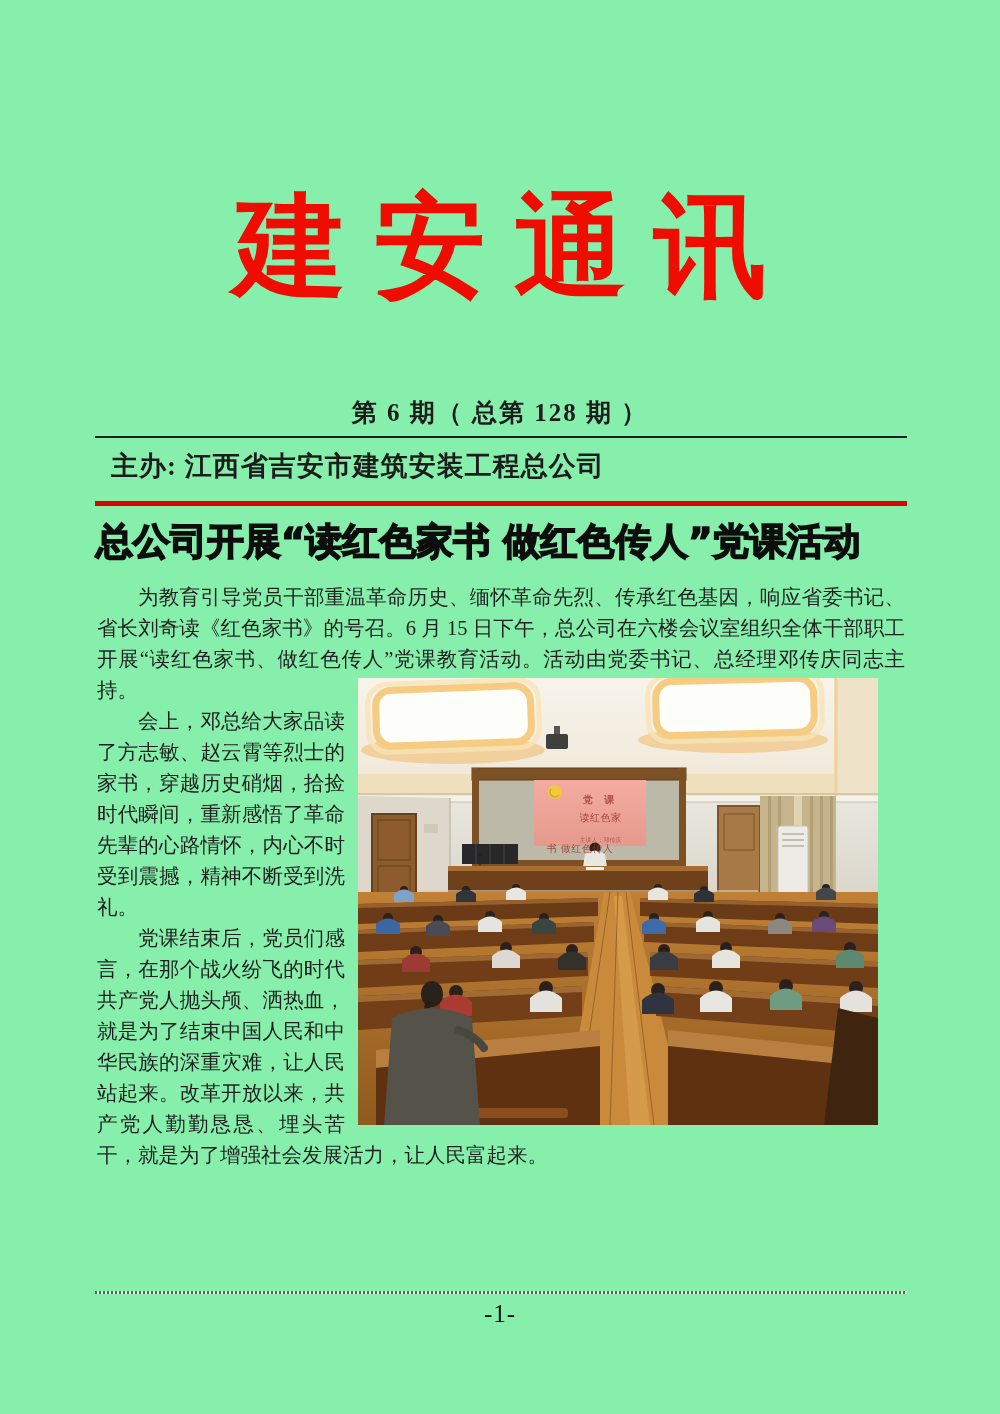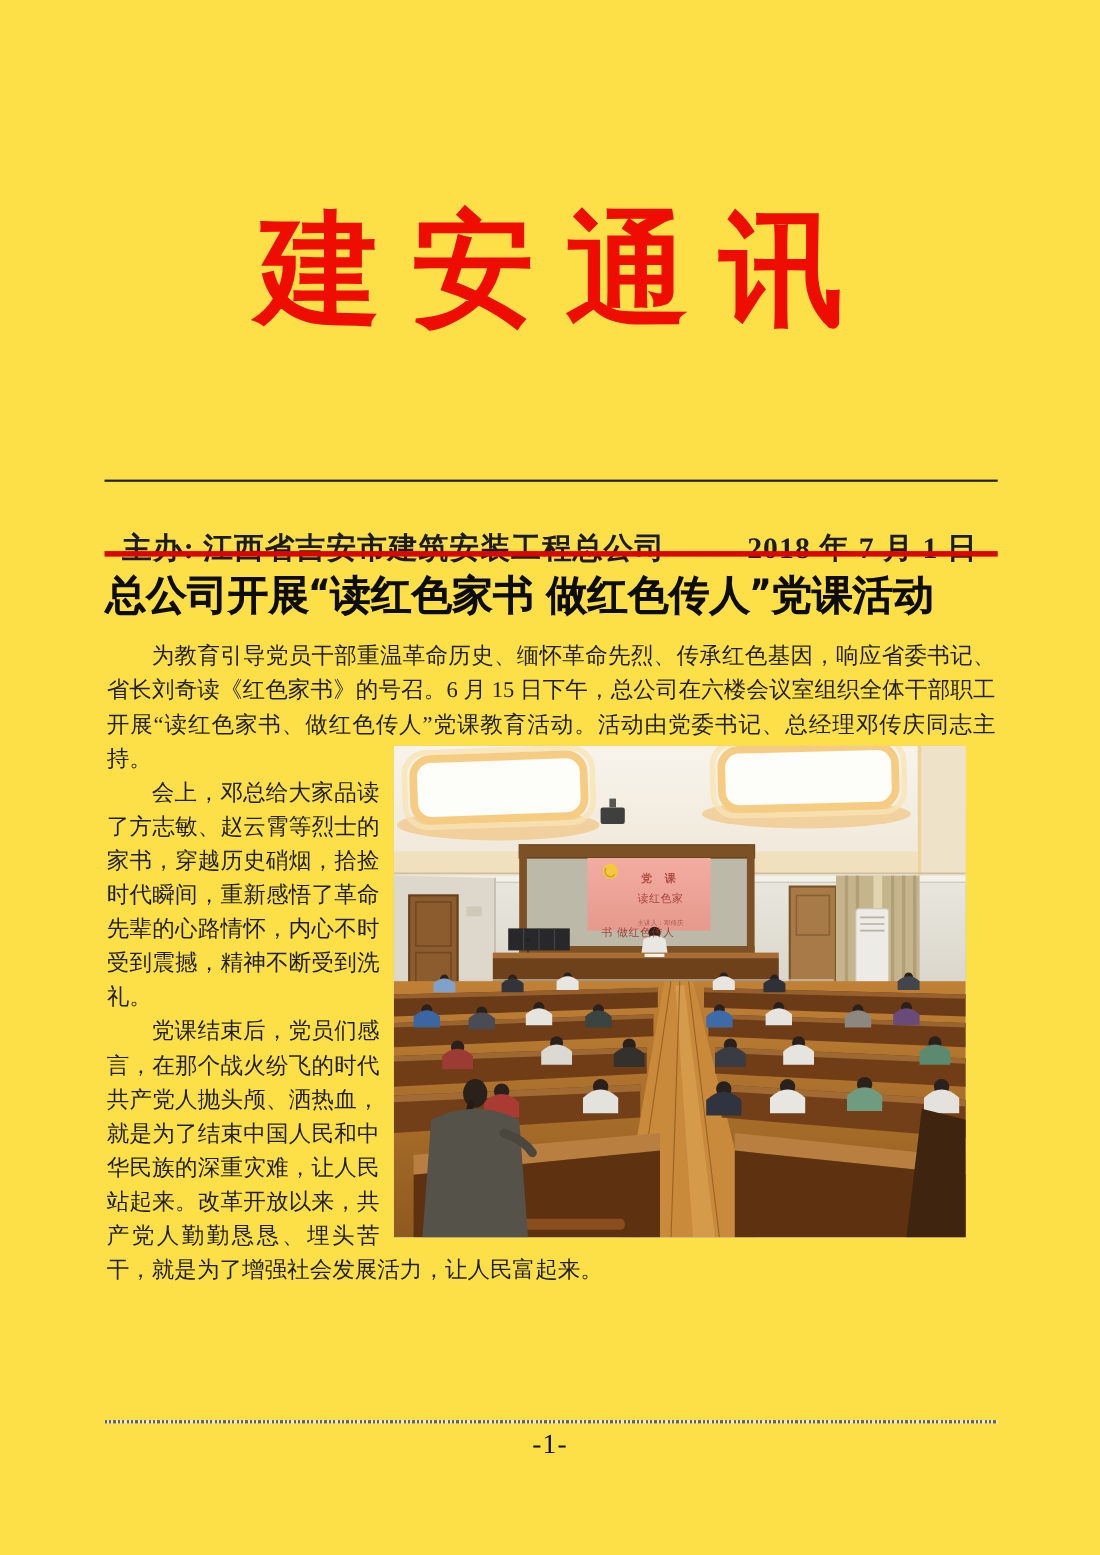--- a/index.html
+++ b/index.html
@@ -1,38 +1,38 @@
 <!DOCTYPE html>
 <html><head>
 <meta charset="utf-8">
 <style>
   html,body{margin:0;padding:0;background:#ffffff;}
-  .page{position:relative;width:1000px;height:1414px;background:#fde047;overflow:hidden;
+  .page{position:relative;width:1000px;height:1414px;background:#86efac;overflow:hidden;
         font-family:"Liberation Serif","DejaVu Serif",serif;color:#1c1c1c;}
 
   .title{position:absolute;top:172px;left:0;width:100%;text-align:center;
          font-size:112px;line-height:150px;font-weight:bold;color:#ee0d00;
          font-family:"Liberation Serif","DejaVu Serif",serif;white-space:nowrap;}
 
   .issue{position:absolute;top:396px;left:0;width:100%;text-align:center;
          font-size:25px;font-weight:bold;letter-spacing:2px;}
 
   .rule-thin{position:absolute;top:436px;left:95px;width:812px;height:2px;background:#1f1f1f;}
 
-  .pubrow{position:absolute;top:480px;left:97px;width:792px;padding-right:16px;
+  .pubrow{position:absolute;top:448px;left:97px;width:792px;padding-right:16px;
           display:flex;justify-content:space-between;align-items:flex-start;
           font-size:27px;font-weight:bold;}
   .pubrow .pub{margin-left:14px;letter-spacing:1px;}
   .pubrow .date{letter-spacing:1px;}
 
   .rule-red{position:absolute;top:501px;left:95px;width:812px;height:5px;background:#db0400;}
 
   .headline{position:absolute;top:518px;left:96px;width:812px;
             font-family:"DejaVu Sans","Liberation Sans",sans-serif;
-            font-size:37px;line-height:48px;font-weight:400;color:#0d0d0d;
+            font-size:37px;line-height:48px;font-weight:700;color:#0d0d0d;
             -webkit-text-stroke:1.6px #0d0d0d;white-space:nowrap;}
 
   .body-text{position:absolute;top:582px;left:97px;width:808px;
              font-size:20.5px;line-height:31px;text-align:justify;color:#1f1f1f;}
   .body-text p{margin:0;text-indent:2em;}
 
   .photo{float:right;display:block;position:relative;width:520px;height:447px;
          margin:3px 27px 12px 13px;background:#cfc9bd;overflow:hidden;}
   .photo svg{display:block;width:520px;height:447px;}
   .banner-txt{position:absolute;display:block;left:176px;width:92px;text-align:center;
@@ -46,26 +46,26 @@
   .pagenum{position:absolute;top:1300px;left:0;width:100%;text-align:center;
            font-size:25px;letter-spacing:1px;color:#111;}
 </style>
 </head>
 <body>
 
 <div class="page">
 
   <div class="title">建 安 通 讯</div>
 
+  <div class="issue">第 6 期（ 总第 128 期 ）</div>
 
   <div class="rule-thin"></div>
 
   <div class="pubrow">
     <span class="pub">主办: 江西省吉安市建筑安装工程总公司</span>
-    <span class="date">2018 年 7 月 1 日</span>
   </div>
 
   <div class="rule-red"></div>
 
   <div class="headline">总公司开展“读红色家书 做红色传人”党课活动</div>
 
   <div class="body-text">
     <p><span>为教育引导党员干部重温革命历史、缅怀革命先烈、传承红色基因，响应省委书记、省长刘奇读《红色家书》的号召。6 月 15 日下午，总公司在六楼会议室组织全体干部职工开展“读红色家书、做红色传人”党课教育活动。活动由党委书记、总经理邓传庆同志</span><span class="photo">
           <svg viewBox="0 0 520 447" xmlns="http://www.w3.org/2000/svg">
       <defs>

